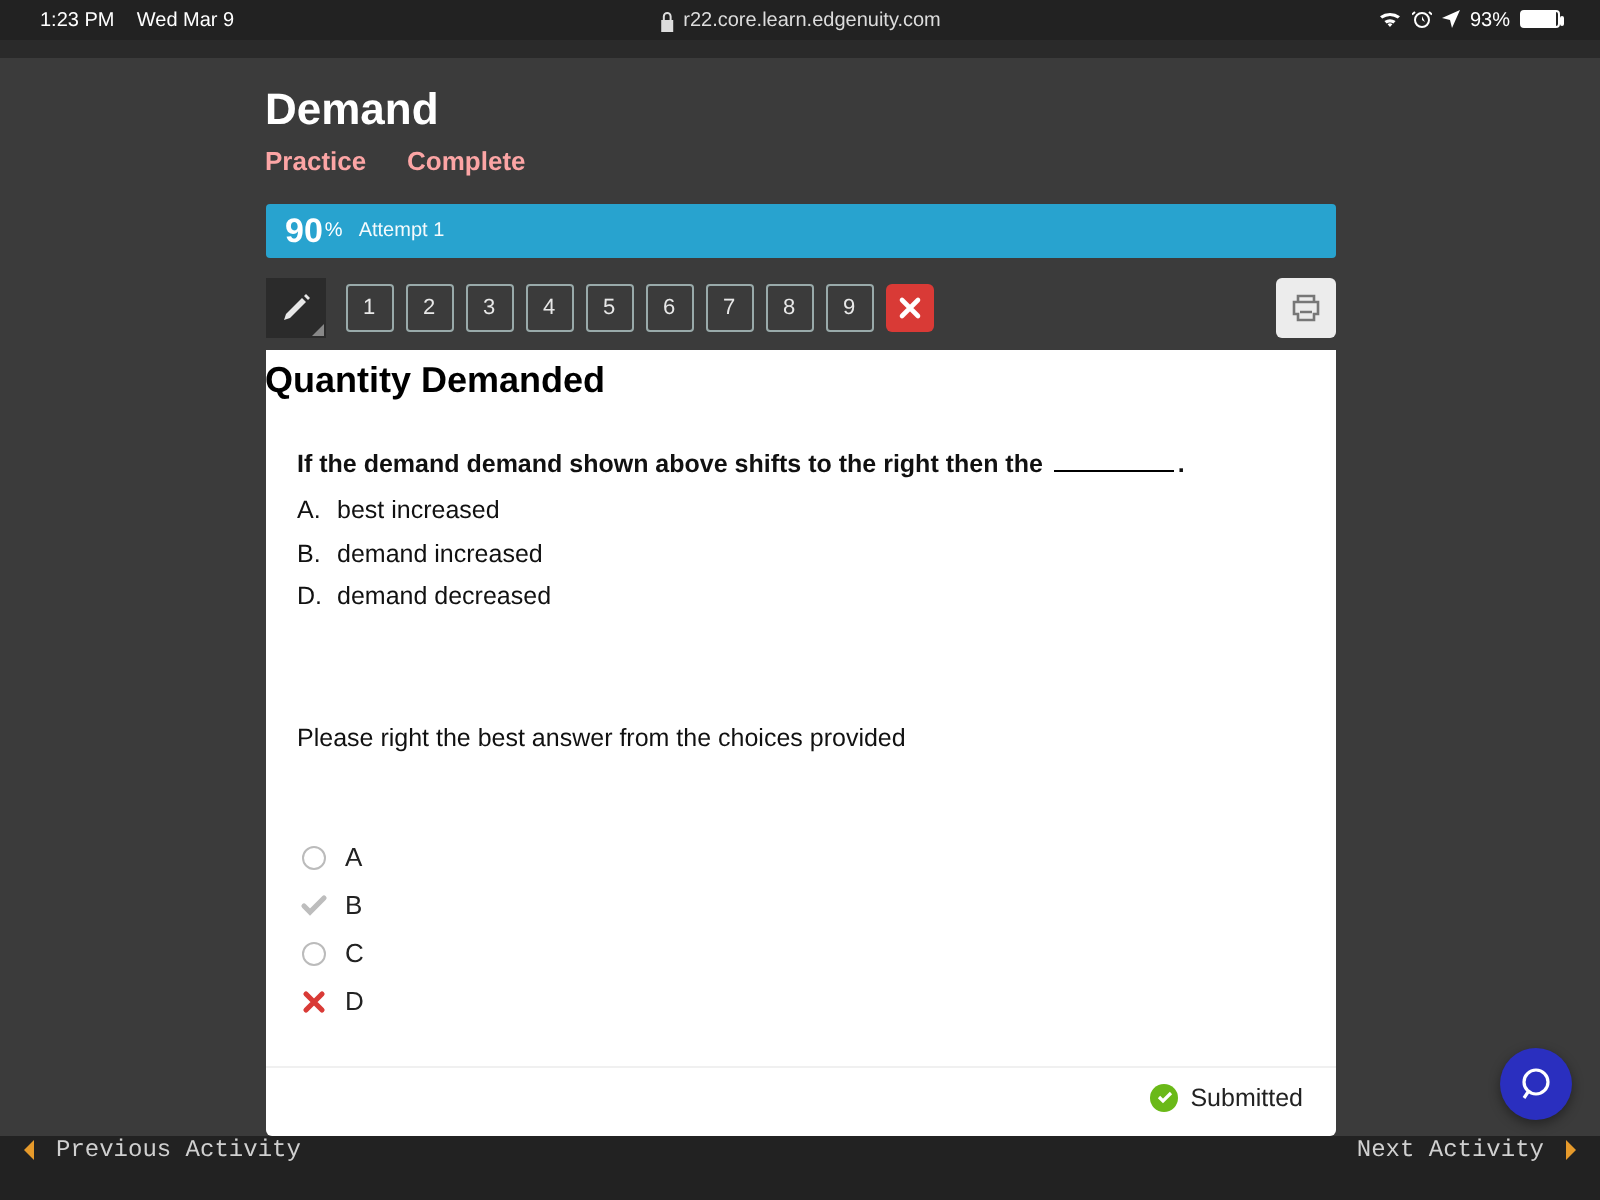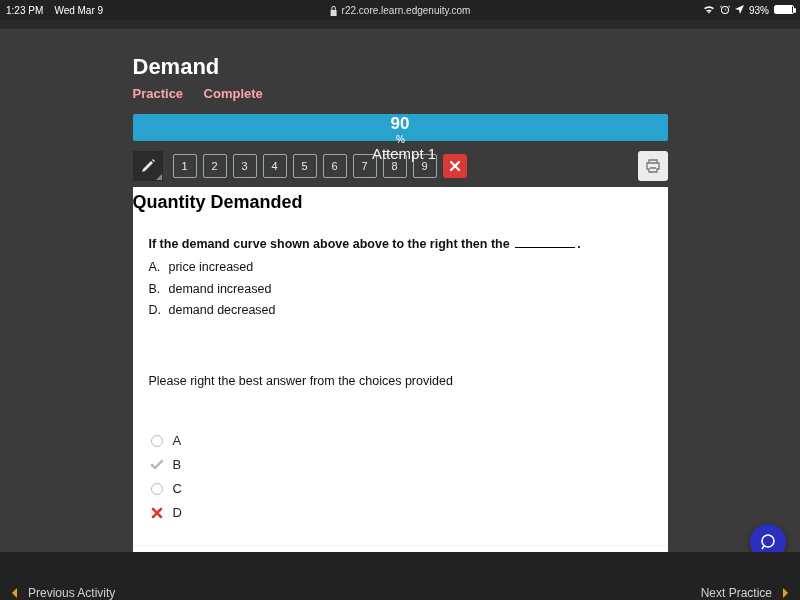--- a/index.html
+++ b/index.html
@@ -5,42 +5,42 @@
     * { box-sizing: border-box; margin: 0; padding: 0; }
     body {
       width: 800px; height: 600px;
       background: #3b3b3b;
       font-family: -apple-system, Helvetica, Arial, sans-serif;
       overflow: hidden; position: relative;
     }
     .statusbar {
       height: 20px; background: #222; color: #fff;
       display: flex; justify-content: space-between; align-items: center;
-      font-size: 10px; padding: 0 6px;
+      font-size: 10px; padding: 0 20px;
     }
     .statusbar .center { position:absolute; left:50%; transform:translateX(-50%); display:flex; align-items:flex-end; gap:4px; color:#ddd;}
     .statusbar .right { display:flex; align-items:flex-start; gap:5px;}
     .battery-shell { width:20px; height:9px; border:1px solid #fff; border-radius:2px; position:relative; }
     .battery-fill { background:#fff; height:100%; width:93%; }
     .battery-tip { position:absolute; right:-3px; top:2px; width:2px; height:5px; background:#fff; border-radius:1px;}
     .darkstrip { height:9px; background:#2a2a2a; }
-    .container { width:535px; margin:12px auto; }
+    .container { width:535px; margin:0 auto; }
     .title-area { padding: 13px 0 6px 0; }
     .course-title { color:#fff; font-weight:700; font-size:22px; }
     .subtabs { margin-top:4px; }
     .tab-practice { color:#fca5a5; font-weight:700; font-size:13px; margin-right:16px; }
     .tab-complete { color:#fca5a5; font-weight:700; font-size:13px; }
     .score-bar {
       background:#28a3cf; height:27px; border-radius:2px;
       display:flex; align-items:center; padding:0 10px; color:#fff;
-      margin-top:6px; margin-bottom:5px;flex-direction:column;
+      margin-top:6px; margin-bottom:5px;
     }
     .score-pct { font-size:17px; font-weight:700; }
     .score-sup { font-size:10px; vertical-align:super; margin-left:1px;}
-    .attempt { font-size:15px; margin-left:8px; opacity:.95;}
+    .attempt { font-size:10px; margin-left:8px; opacity:.95;}
     .toolbar {
       background:#3b3b3b; padding:5px 0 6px 0;
       display:flex; align-items:center;
     }
     .pencil {
       width:30px; height:30px; background:#2b2b2b;
       display:flex; align-items:center; justify-content:center;
       margin-right:10px; border:1px solid #2b2b2b;
       position:relative;
     }
@@ -77,24 +77,24 @@
     .ans-ind { width:16px; height:16px; margin-right:8px; display:flex; align-items:center; justify-content:center;}
     .ring { width:12px; height:12px; border:1.5px solid #bbb; border-radius:50%; }
     .foot-row {
       border-top:1px solid #f0f0f0; padding:8px 16px 12px 16px;
       display:flex; justify-content:flex-end; align-items:center; gap:6px;
       font-size:12.5px; color:#222;
     }
     .green-circ { width:14px; height:14px; background:#6ab918; border-radius:50%;
       display:flex; align-items:center; justify-content:center;}
     .bottombar {
-      position:absolute; bottom:0; left:0; right:0; height:48px;
+      position:absolute; bottom:0; left:0; right:0; height:32px;
       background:#222; color:#d0d0d0; display:flex;
-      justify-content:space-between; align-items:flex-end;
-      font-size:12px; padding:0 8px;
+      justify-content:space-between; align-items:flex-start;
+      font-size:12px; padding:0 8px;font-family:Liberation Mono, monospace;
     }
     .nav-prev, .nav-next { display:flex; align-items:center; gap:6px; cursor:pointer;}
     .arrow-box { width:14px; height:14px; display:flex; align-items:center; justify-content:center;}
     .chat-fab {
       position:absolute; right:14px; bottom:40px; width:36px; height:36px;
       background:#2a2fbf; border-radius:50%; display:flex; align-items:center; justify-content:center;
       box-shadow:0 2px 6px rgba(0,0,0,.4); cursor:pointer;
     }
   </style>
 </head>
@@ -174,23 +174,23 @@
       <svg width="16" height="14" viewBox="0 0 16 14">
           <path fill="none" stroke="#777" stroke-width="1.3" d="M4 4V1h8v3M2 4h12v6h-2v3H4v-3H2zM5 9h6"></path>
         </svg>
     </div>
   </div>
 
   <div class="content-panel">
     <div class="qd-title">Quantity Demanded</div>
     <div class="stem-area">
       <div class="stem">
-        <span>If the demand curve shown above above to the right then the </span><span class="blank"></span><span>.</span>
-      </div>
-      <div class="opt-line"><span class="opt-letter">A.</span><span>price increased</span></div>
+        <span>If the demand demand shown above shifts to the right then the </span><span class="blank"></span><span>.</span>
+      </div>
+      <div class="opt-line"><span class="opt-letter">A.</span><span>best increased</span></div>
       <div class="opt-line"><span class="opt-letter">B.</span><span>demand increased</span></div>
       <div class="opt-line"><span class="opt-letter">D.</span><span>demand decreased</span></div>
       <div class="instruction">Please right the best answer from the choices provided</div>
     </div>
     <div class="answers">
       <div class="ans-row">
         <span class="ans-ind">
             <span class="ring"></span>
           </span>
         <span>A</span>
@@ -239,20 +239,20 @@
 <div class="bottombar">
   <div class="nav-prev">
     <span class="arrow-box">
         <svg width="8" height="10" viewBox="0 0 8 10">
           <path fill="#e69a2b" d="M6 0 1 5l5 5z"></path>
         </svg>
       </span>
     <span>Previous Activity</span>
   </div>
   <div class="nav-next">
-    <span>Next Practice</span>
+    <span>Next Activity</span>
     <span class="arrow-box">
         <svg width="8" height="10" viewBox="0 0 8 10">
           <path fill="#e69a2b" d="M2 0l5 5-5 5z"></path>
         </svg>
       </span>
   </div>
 </div>
 
 </body></html>

